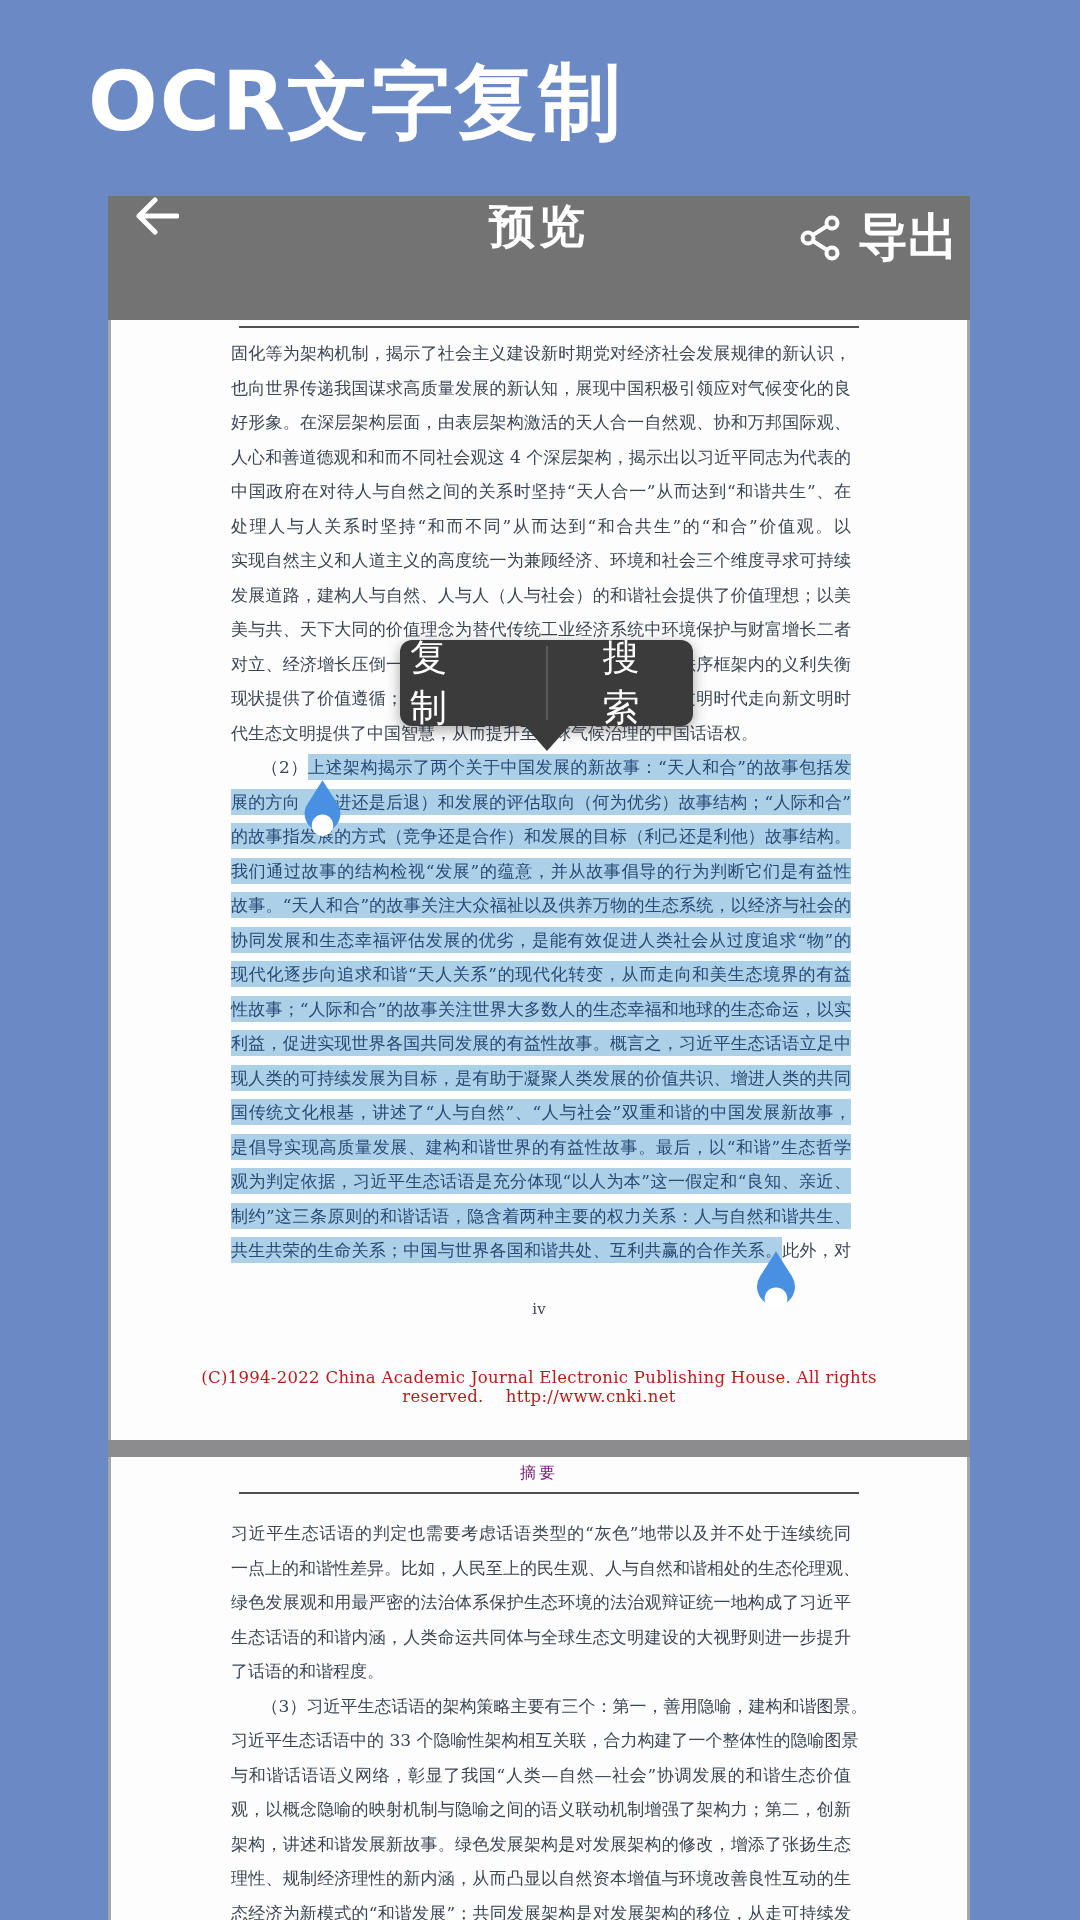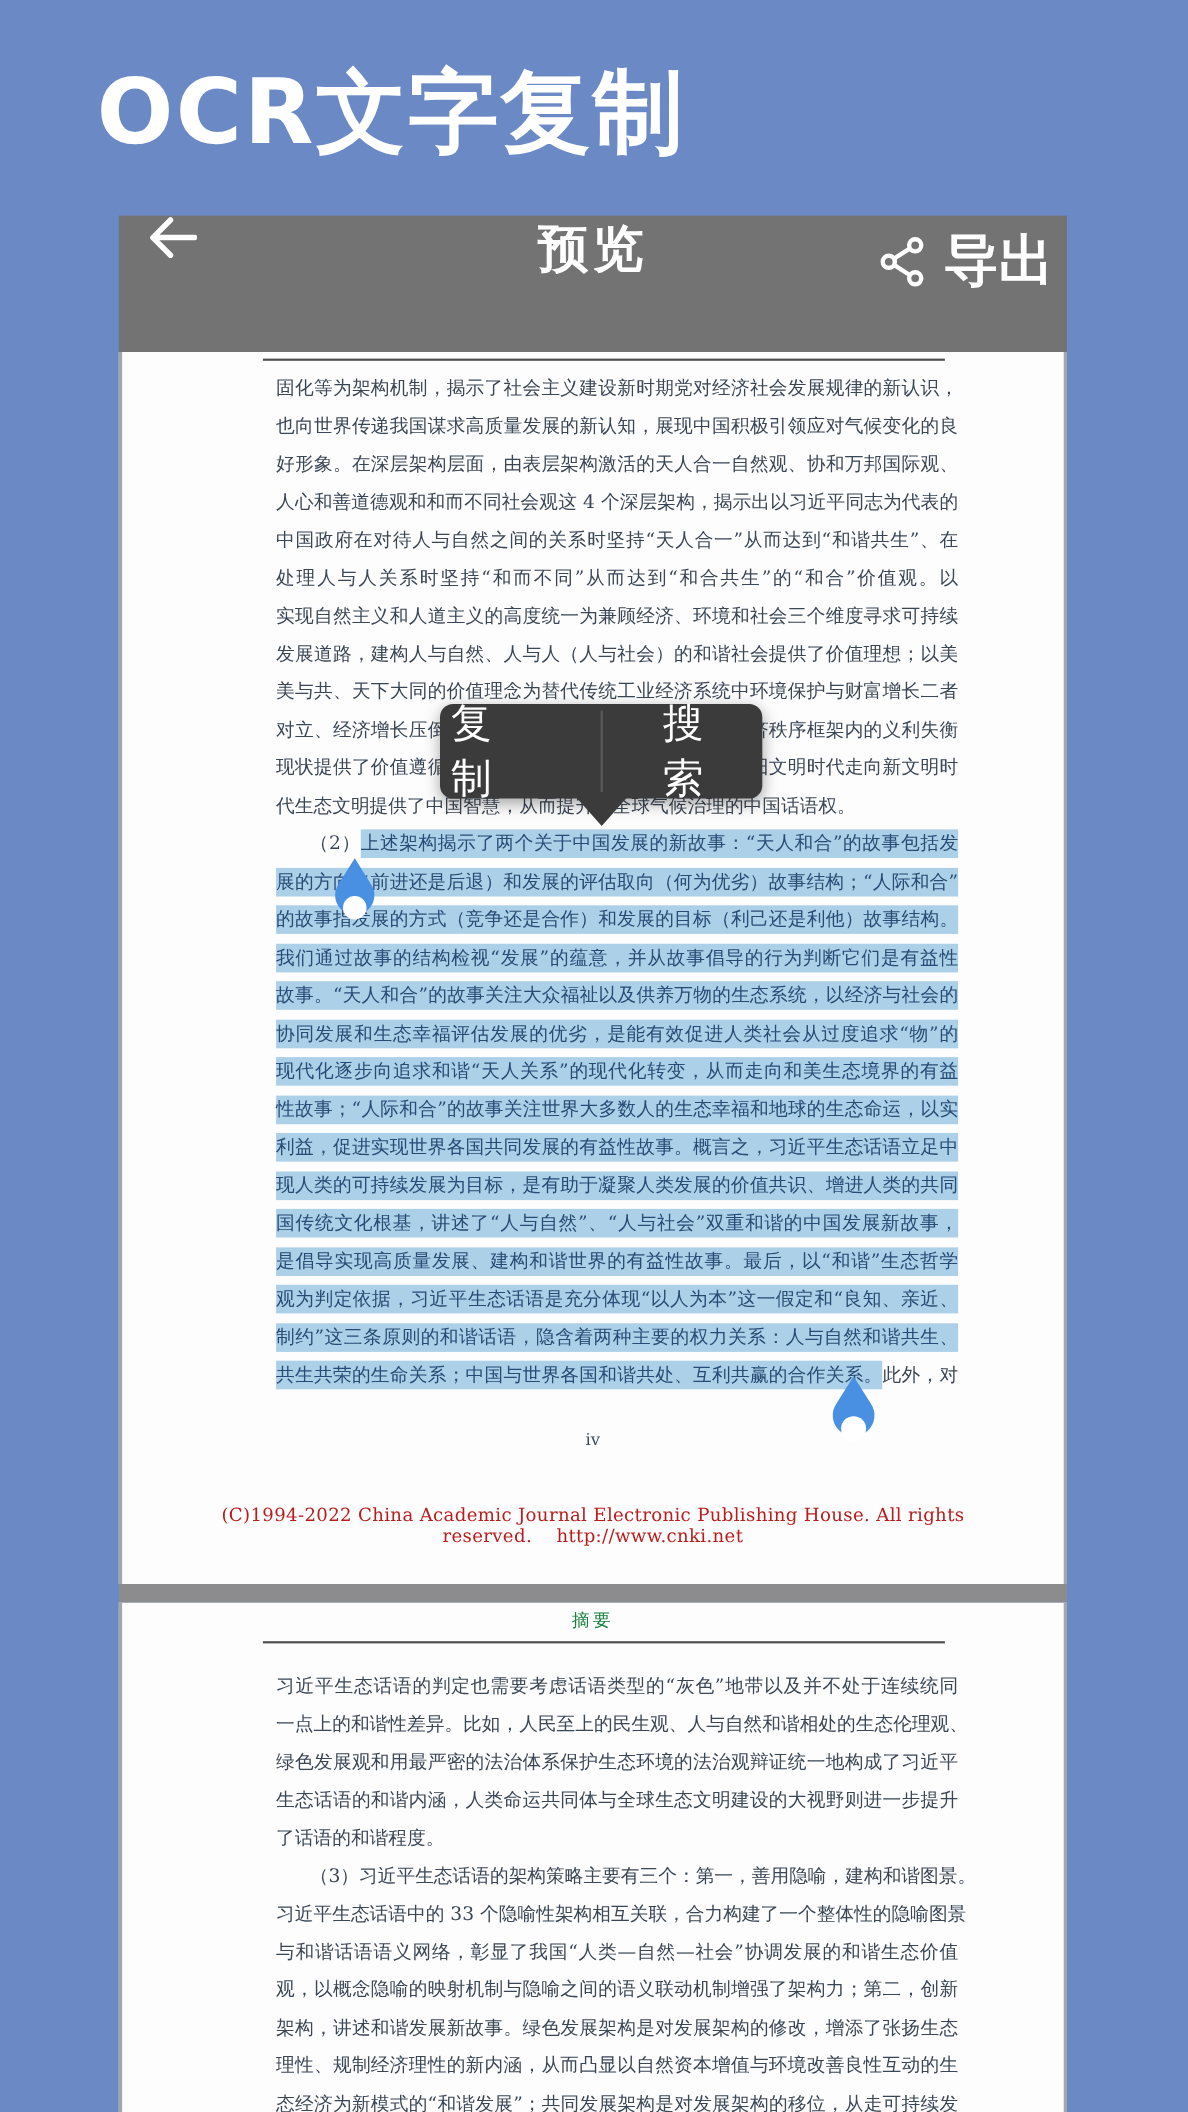--- a/index.html
+++ b/index.html
@@ -38,21 +38,21 @@
     border-left:3px solid #a3a7ac; border-right:3px solid #a3a7ac;
   }
   .page1 { top:320px; height:1120px; }
   .pagegap { position:absolute; left:108px; top:1440px; width:862px; height:17px; background:#8c8c8e; }
   .page2 { top:1457px; height:463px; }
 
   .rule { position:absolute; left:128px; width:620px; height:2px; background:#4f4f4f; }
   .rule-p1 { top:6px; }
   .rule-p2 { top:35px; }
 
-  .textblock { position:absolute; left:140px; width:620px; color:#3b4654; }
+  .textblock { position:absolute; left:120px; width:620px; color:#3b4654; }
   .tb1 { top:16px; }
   .tb2 { top:59px; }
   .tline {
     font-family:"DejaVu Serif","Liberation Serif",serif;
     font-size:17px; line-height:34.5px;
     text-align:justify; text-align-last:justify;
     white-space:nowrap;
   }
   .tline.noj { text-align-last:left; }
   .tline.indent { text-indent:1.8em; }
@@ -62,21 +62,21 @@
     position:absolute; left:0; width:100%; top:980px; text-align:center;
     font-family:"DejaVu Serif","Liberation Serif",serif; font-size:15px; color:#3b4654;
   }
   .copyright {
     position:absolute; left:0; width:100%; top:1048px; text-align:center;
     font-family:"DejaVu Serif","Liberation Serif",serif; font-size:16.5px; color:#b91c1c;
     letter-spacing:.3px;
   }
   .abstract-h {
     position:absolute; left:0; width:100%; top:6px; text-align:center;
-    font-family:"DejaVu Serif","Liberation Serif",serif; font-size:16px; color:#15803d;
+    font-family:"DejaVu Serif","Liberation Serif",serif; font-size:16px; color:#701a75;
     letter-spacing:3px;
   }
 
   
   .popup {
     position:absolute; left:400px; top:640px; width:293px; height:86px;
     background:#3b3b3b; border-radius:12px; display:flex; align-items:stretch;
     box-shadow:0 4px 14px rgba(0,0,0,.35); z-index:5;gap:45px;
   }
   .popup-btn {

